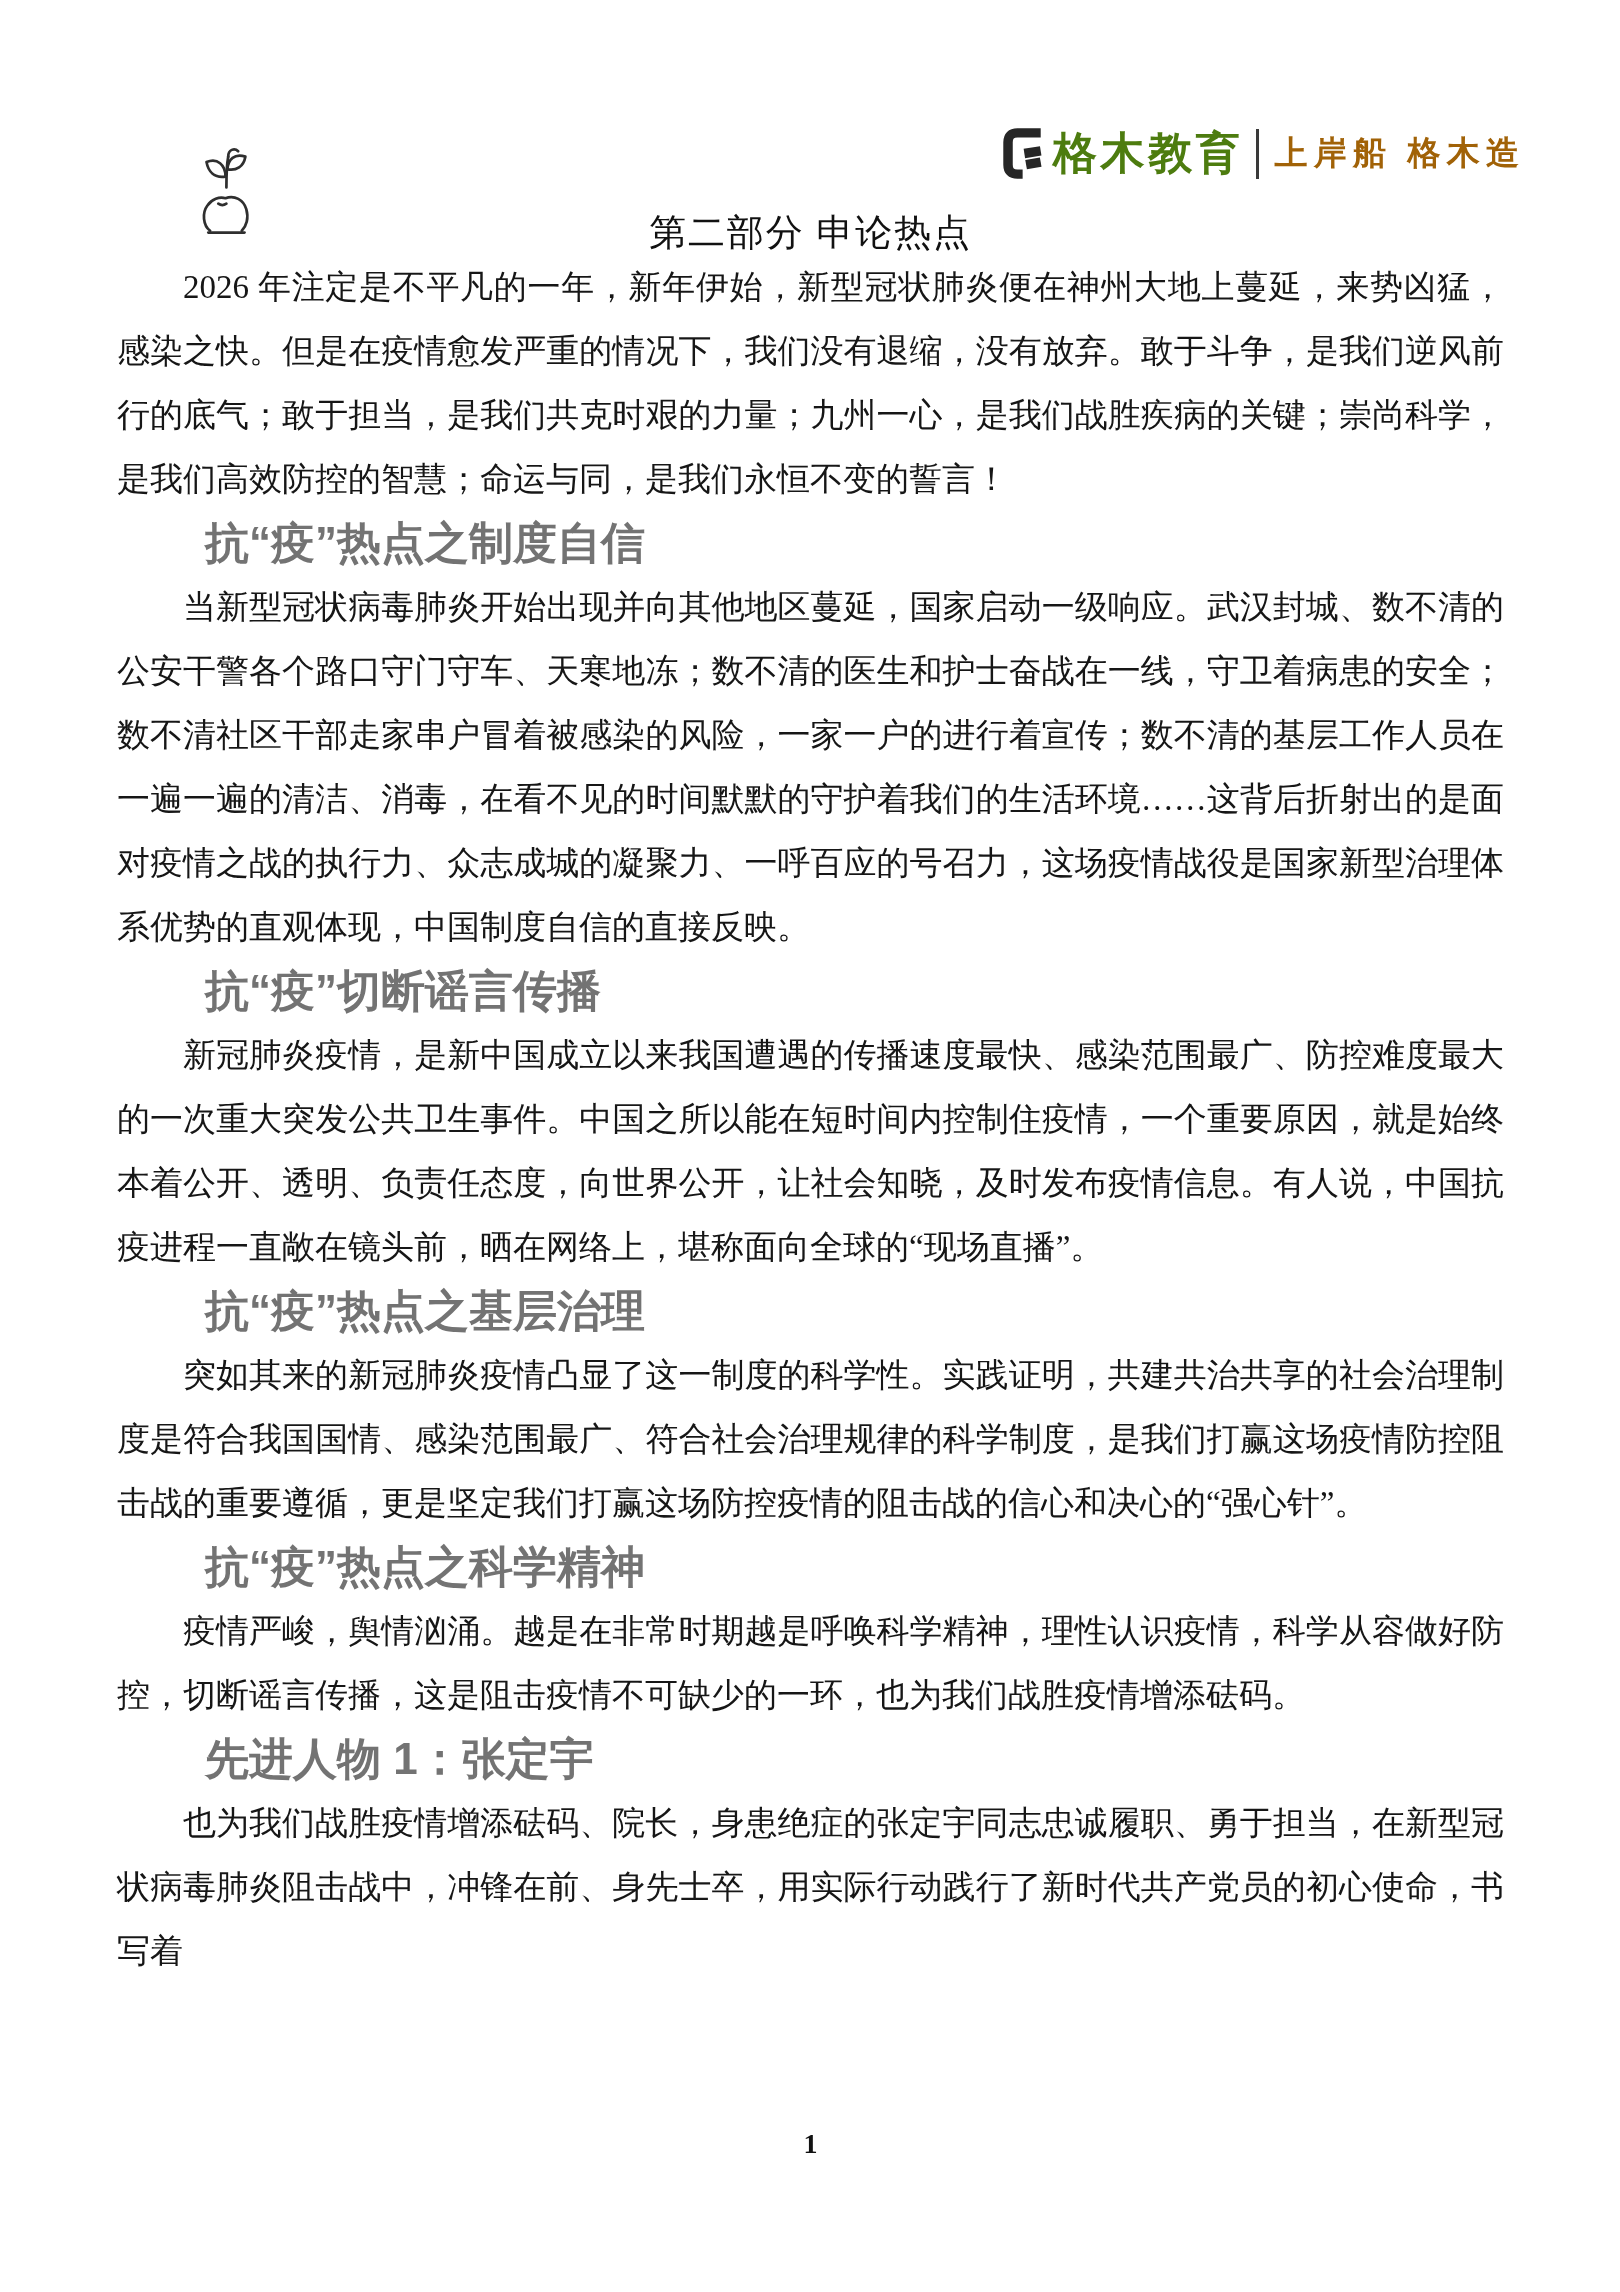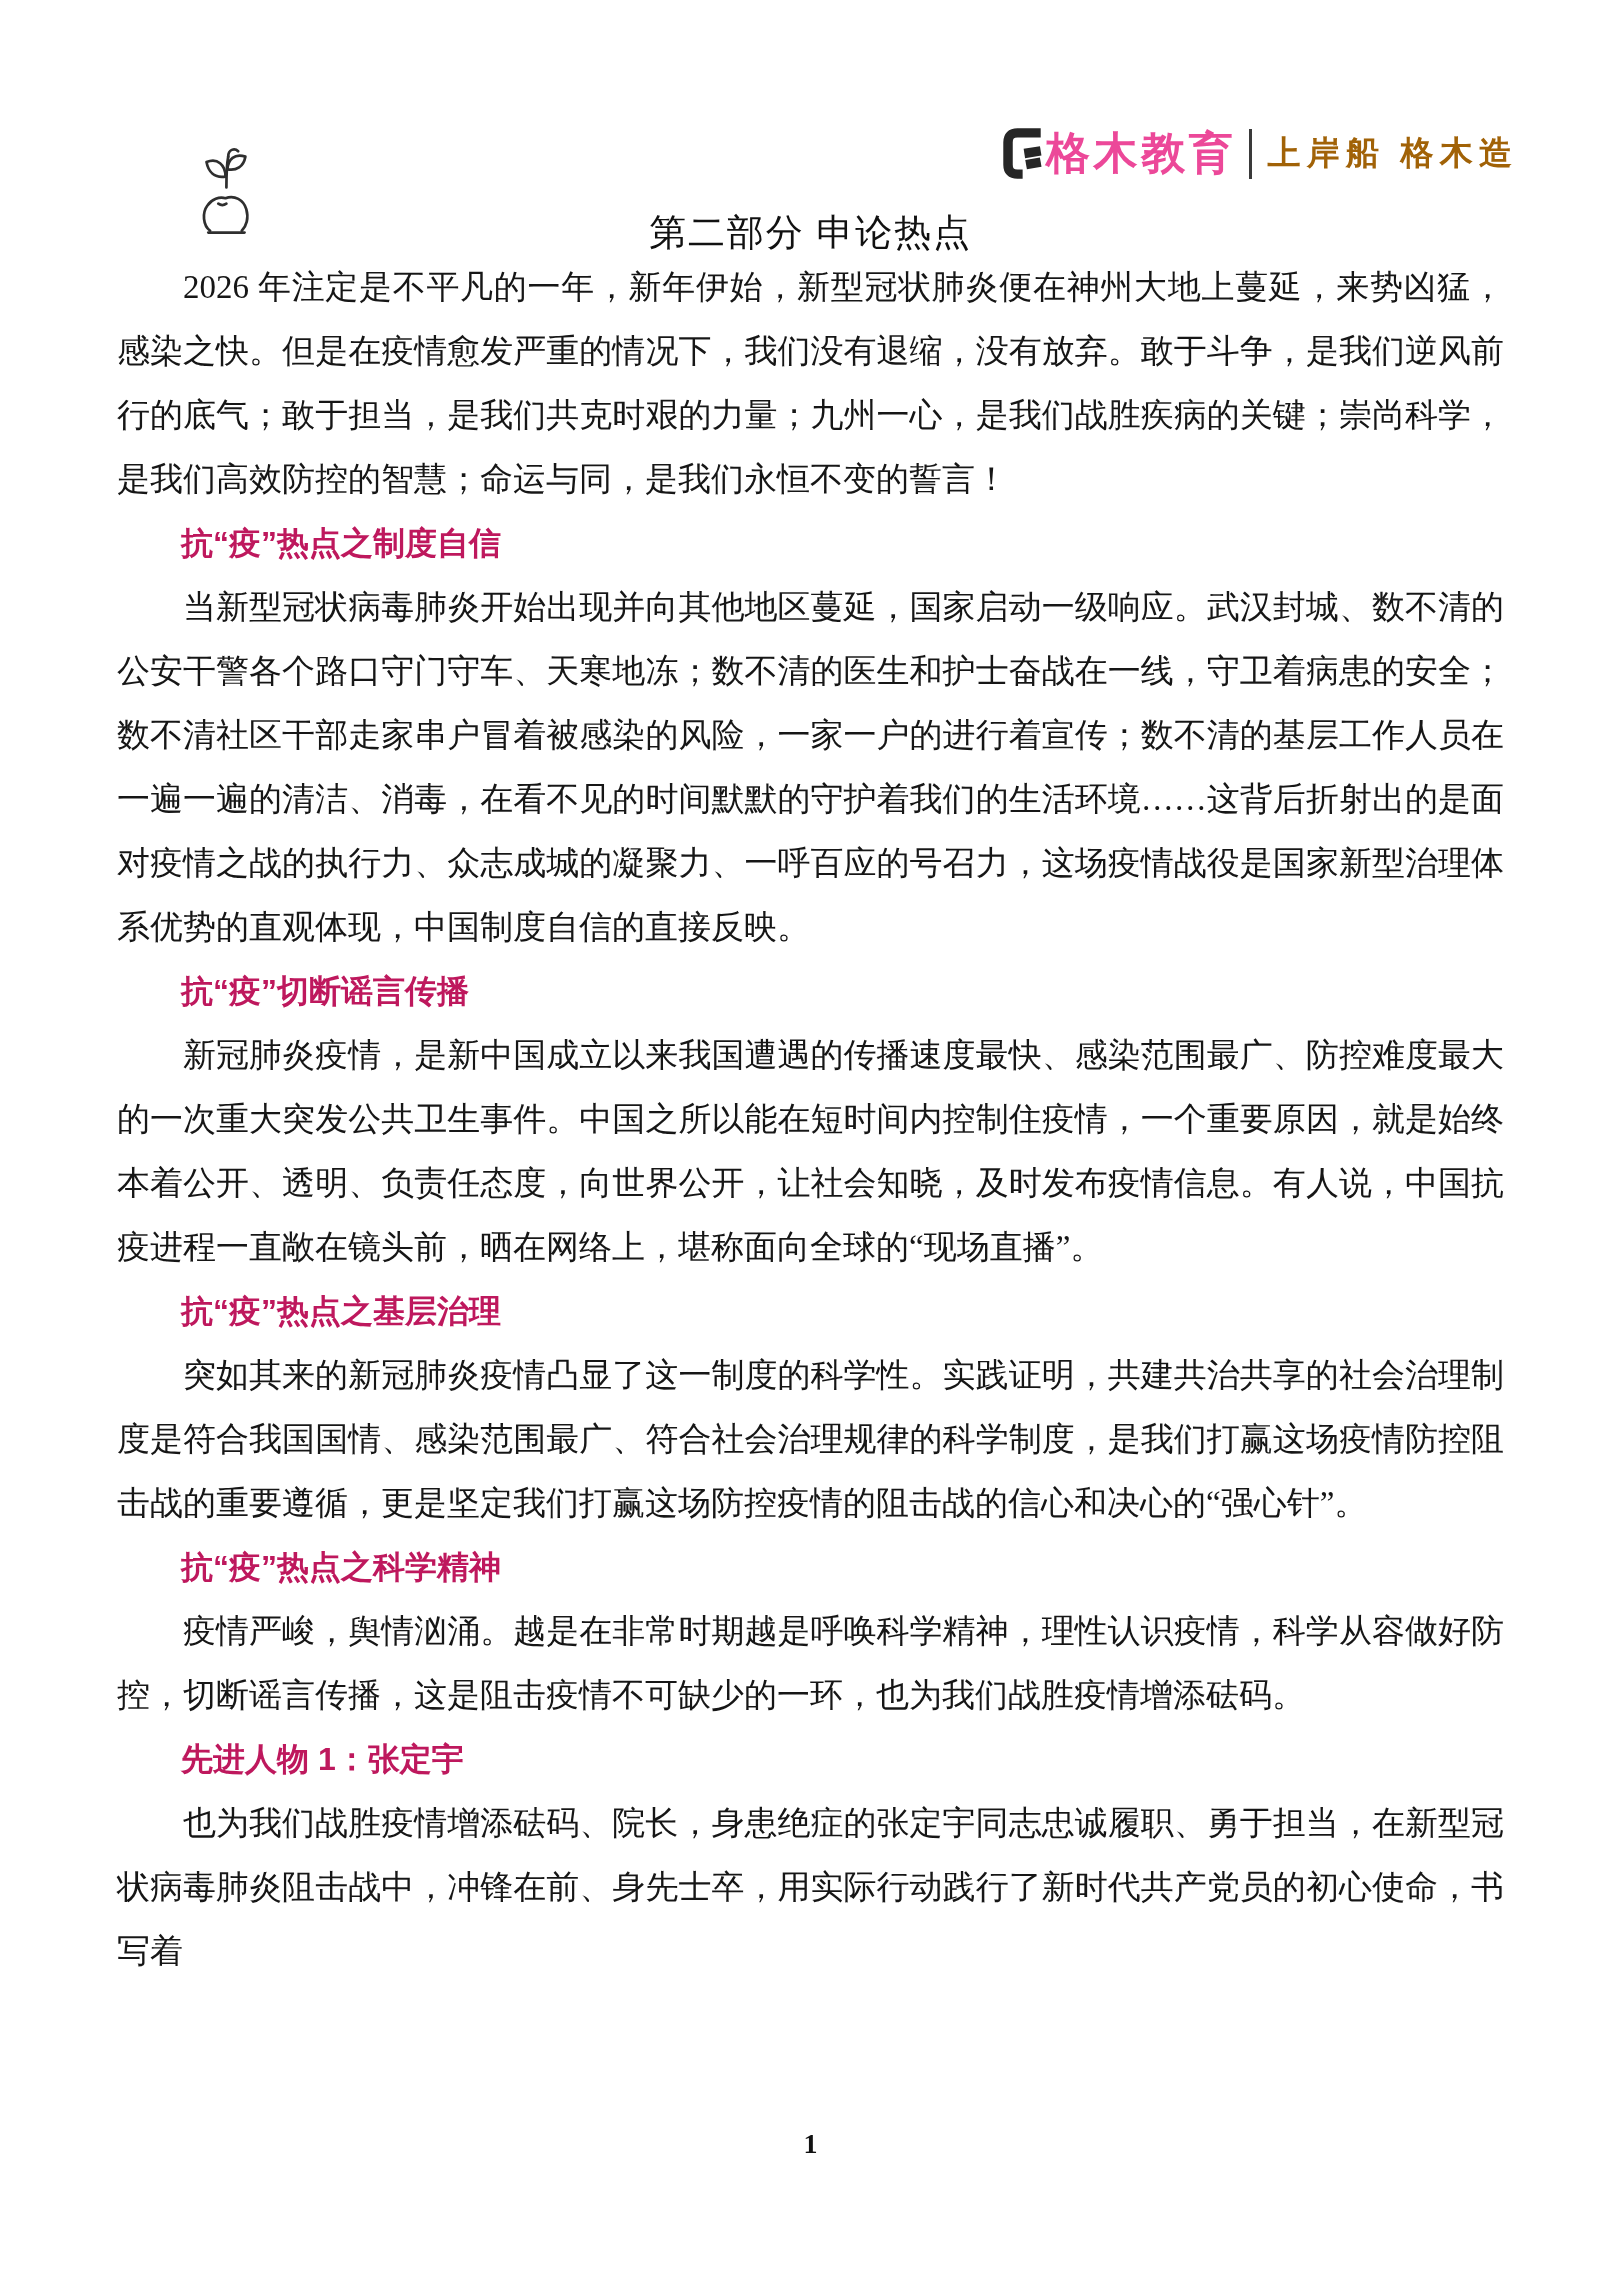--- a/index.html
+++ b/index.html
@@ -33,22 +33,22 @@
     display: flex;
     align-items: center;
   }
   .logo-mark { width: 43px; height: 57px; display: inline-block; }
   .logo-mark svg { width: 100%; height: 100%; }
   .brand-text {
     font-family: "Liberation Sans", "DejaVu Sans", sans-serif;
     font-weight: 800;
     font-size: 44px;
     letter-spacing: 3.6px;
-    color: #ec4899;
-    margin-left: 1px;
+    color: #4d7c0f;
+    margin-left: 8px;
     white-space: nowrap;
   }
   .logo-divider {
     width: 2.7px;
     height: 50px;
     background: #3a3a3a;
     margin: 0 16px 0 12.5px;
   }
   .brand-tagline {
     font-family: "Liberation Sans", "DejaVu Sans", sans-serif;
@@ -90,24 +90,24 @@
   .content p {
     font-size: 33px;
     line-height: 64px;
     text-align: justify;
     text-indent: 2em;
     color: #161616;
   }
   .content h3 {
     font-family: "Liberation Sans", "DejaVu Sans", sans-serif;
     font-weight: 700;
-    font-size: 32px;
+    font-size: 44px;
     line-height: 64px;
     text-indent: 2em;
-    color: #be185d;
+    color: #737373;
   }
 
   .page-number {
     position: absolute;
     top: 2128px;
     left: 0;
     width: 100%;
     text-align: center;
     font-weight: 700;
     font-size: 28px;

